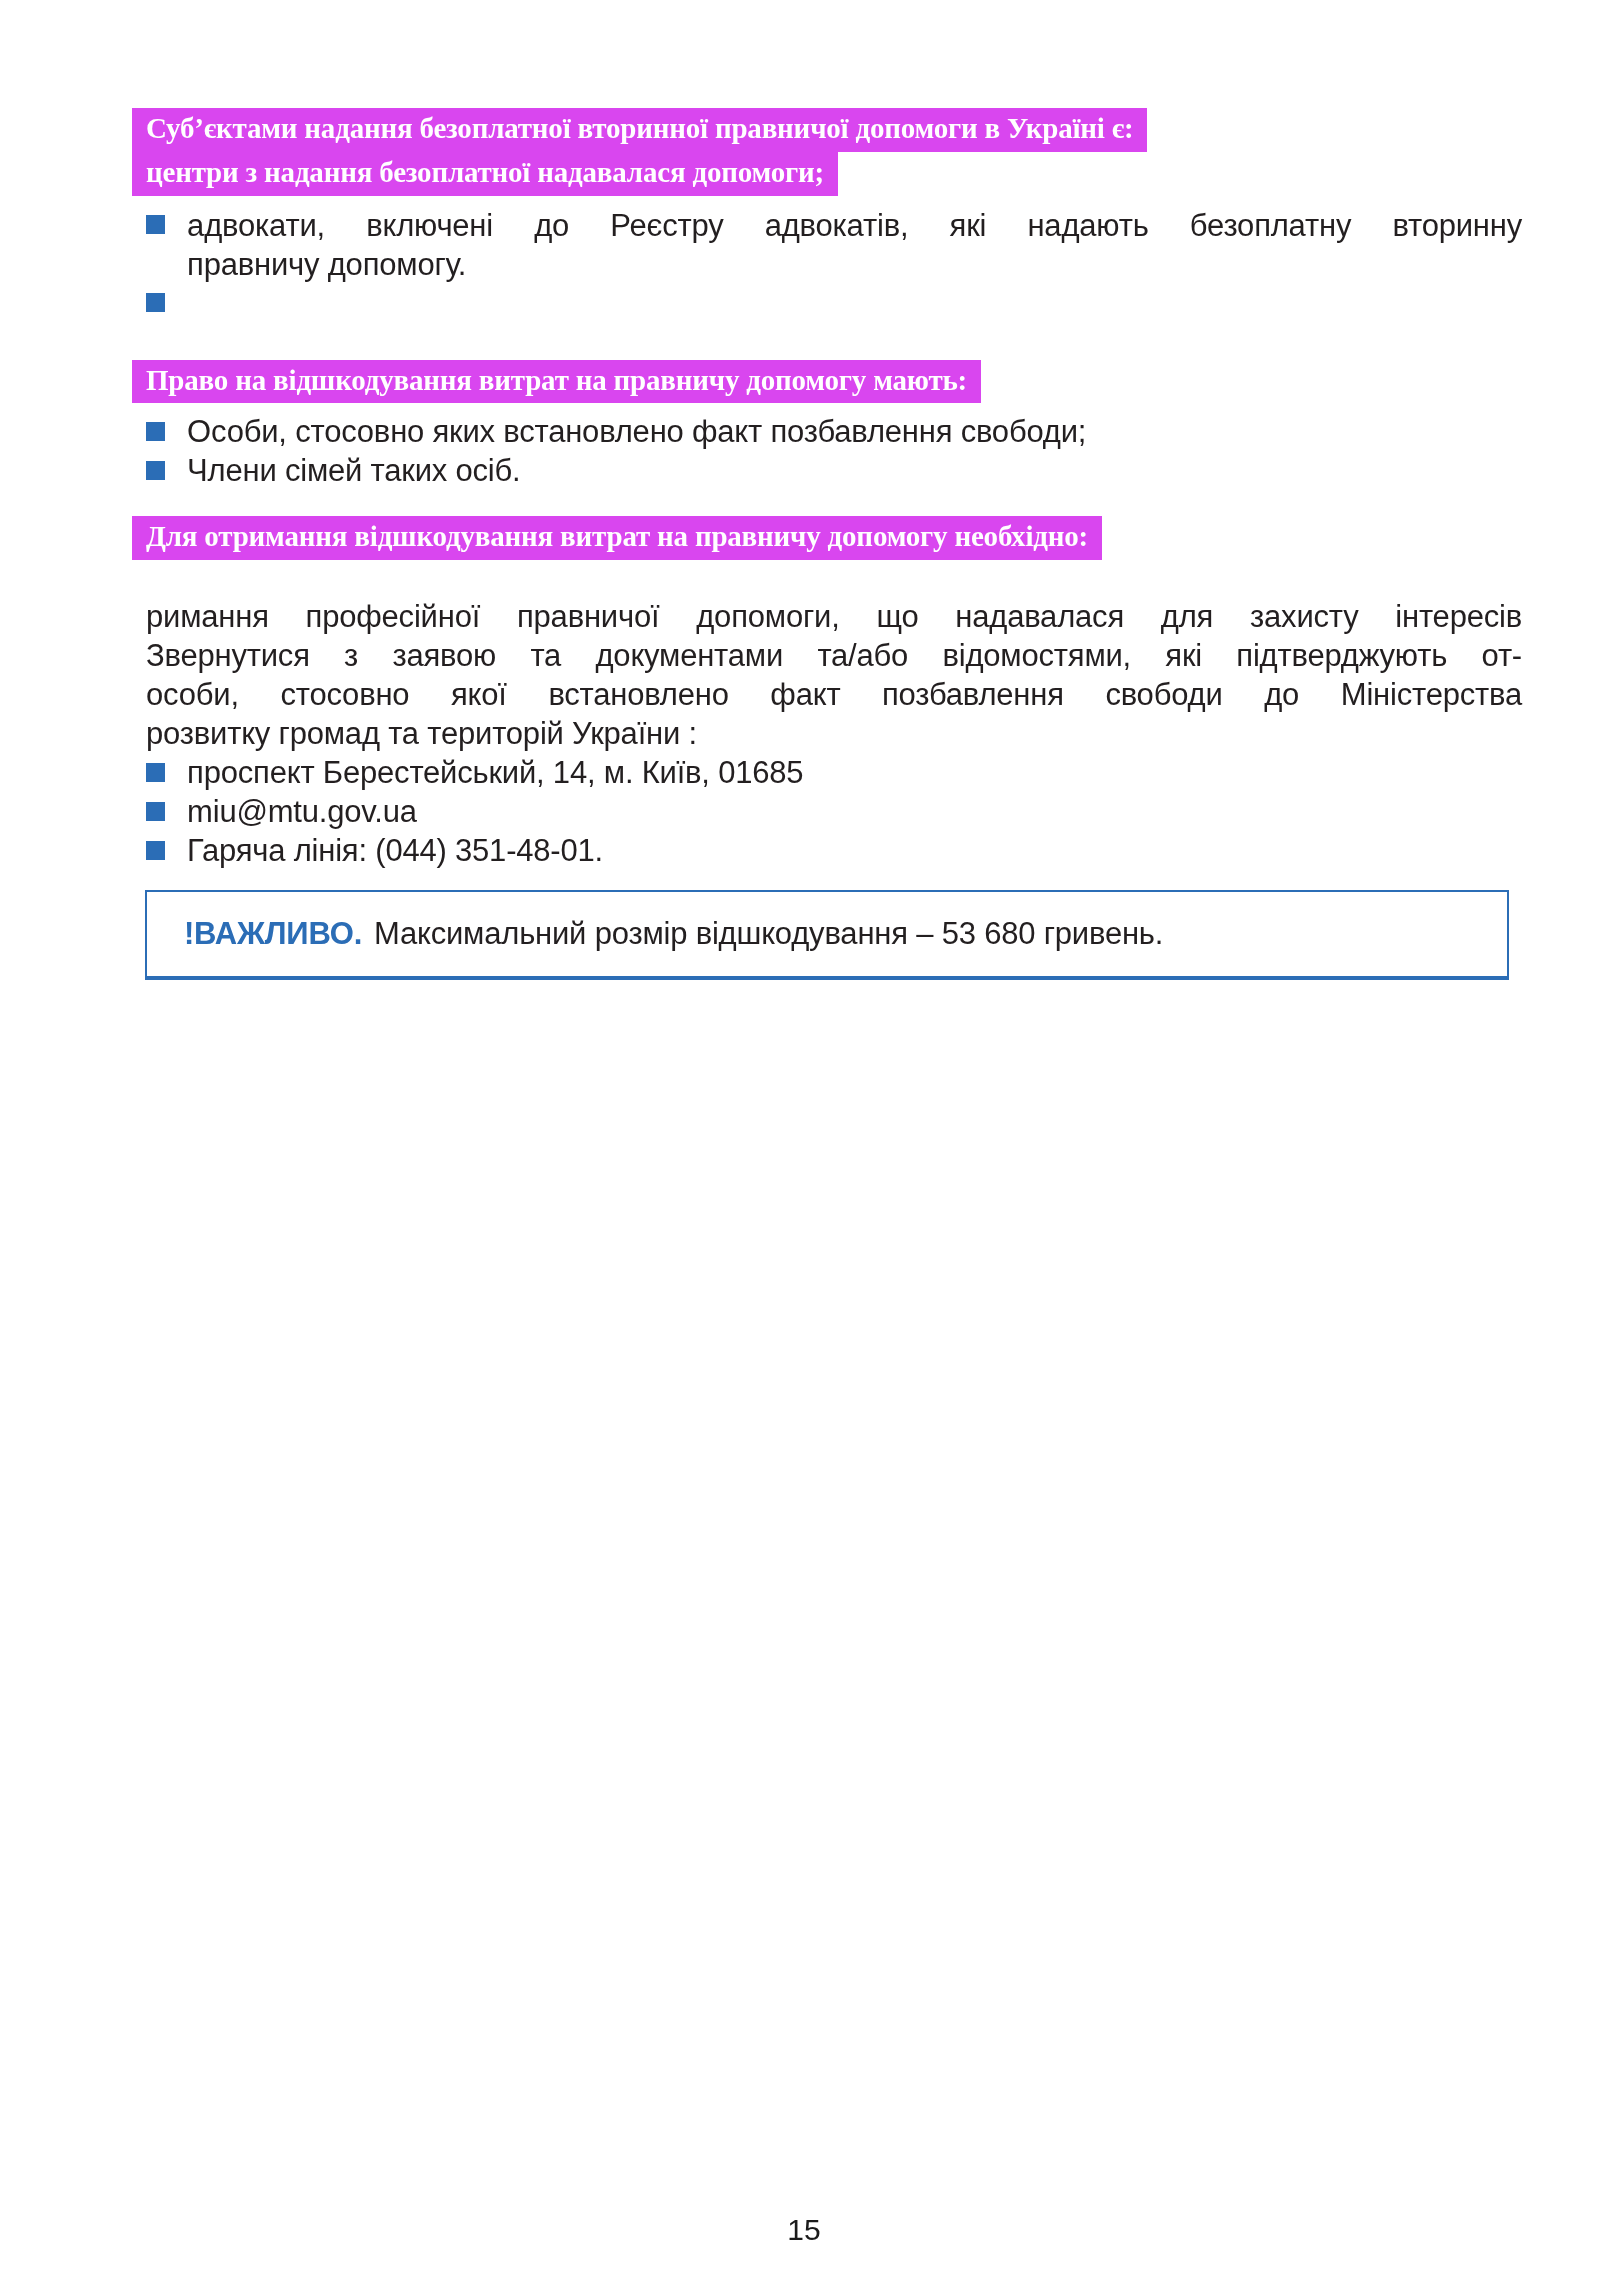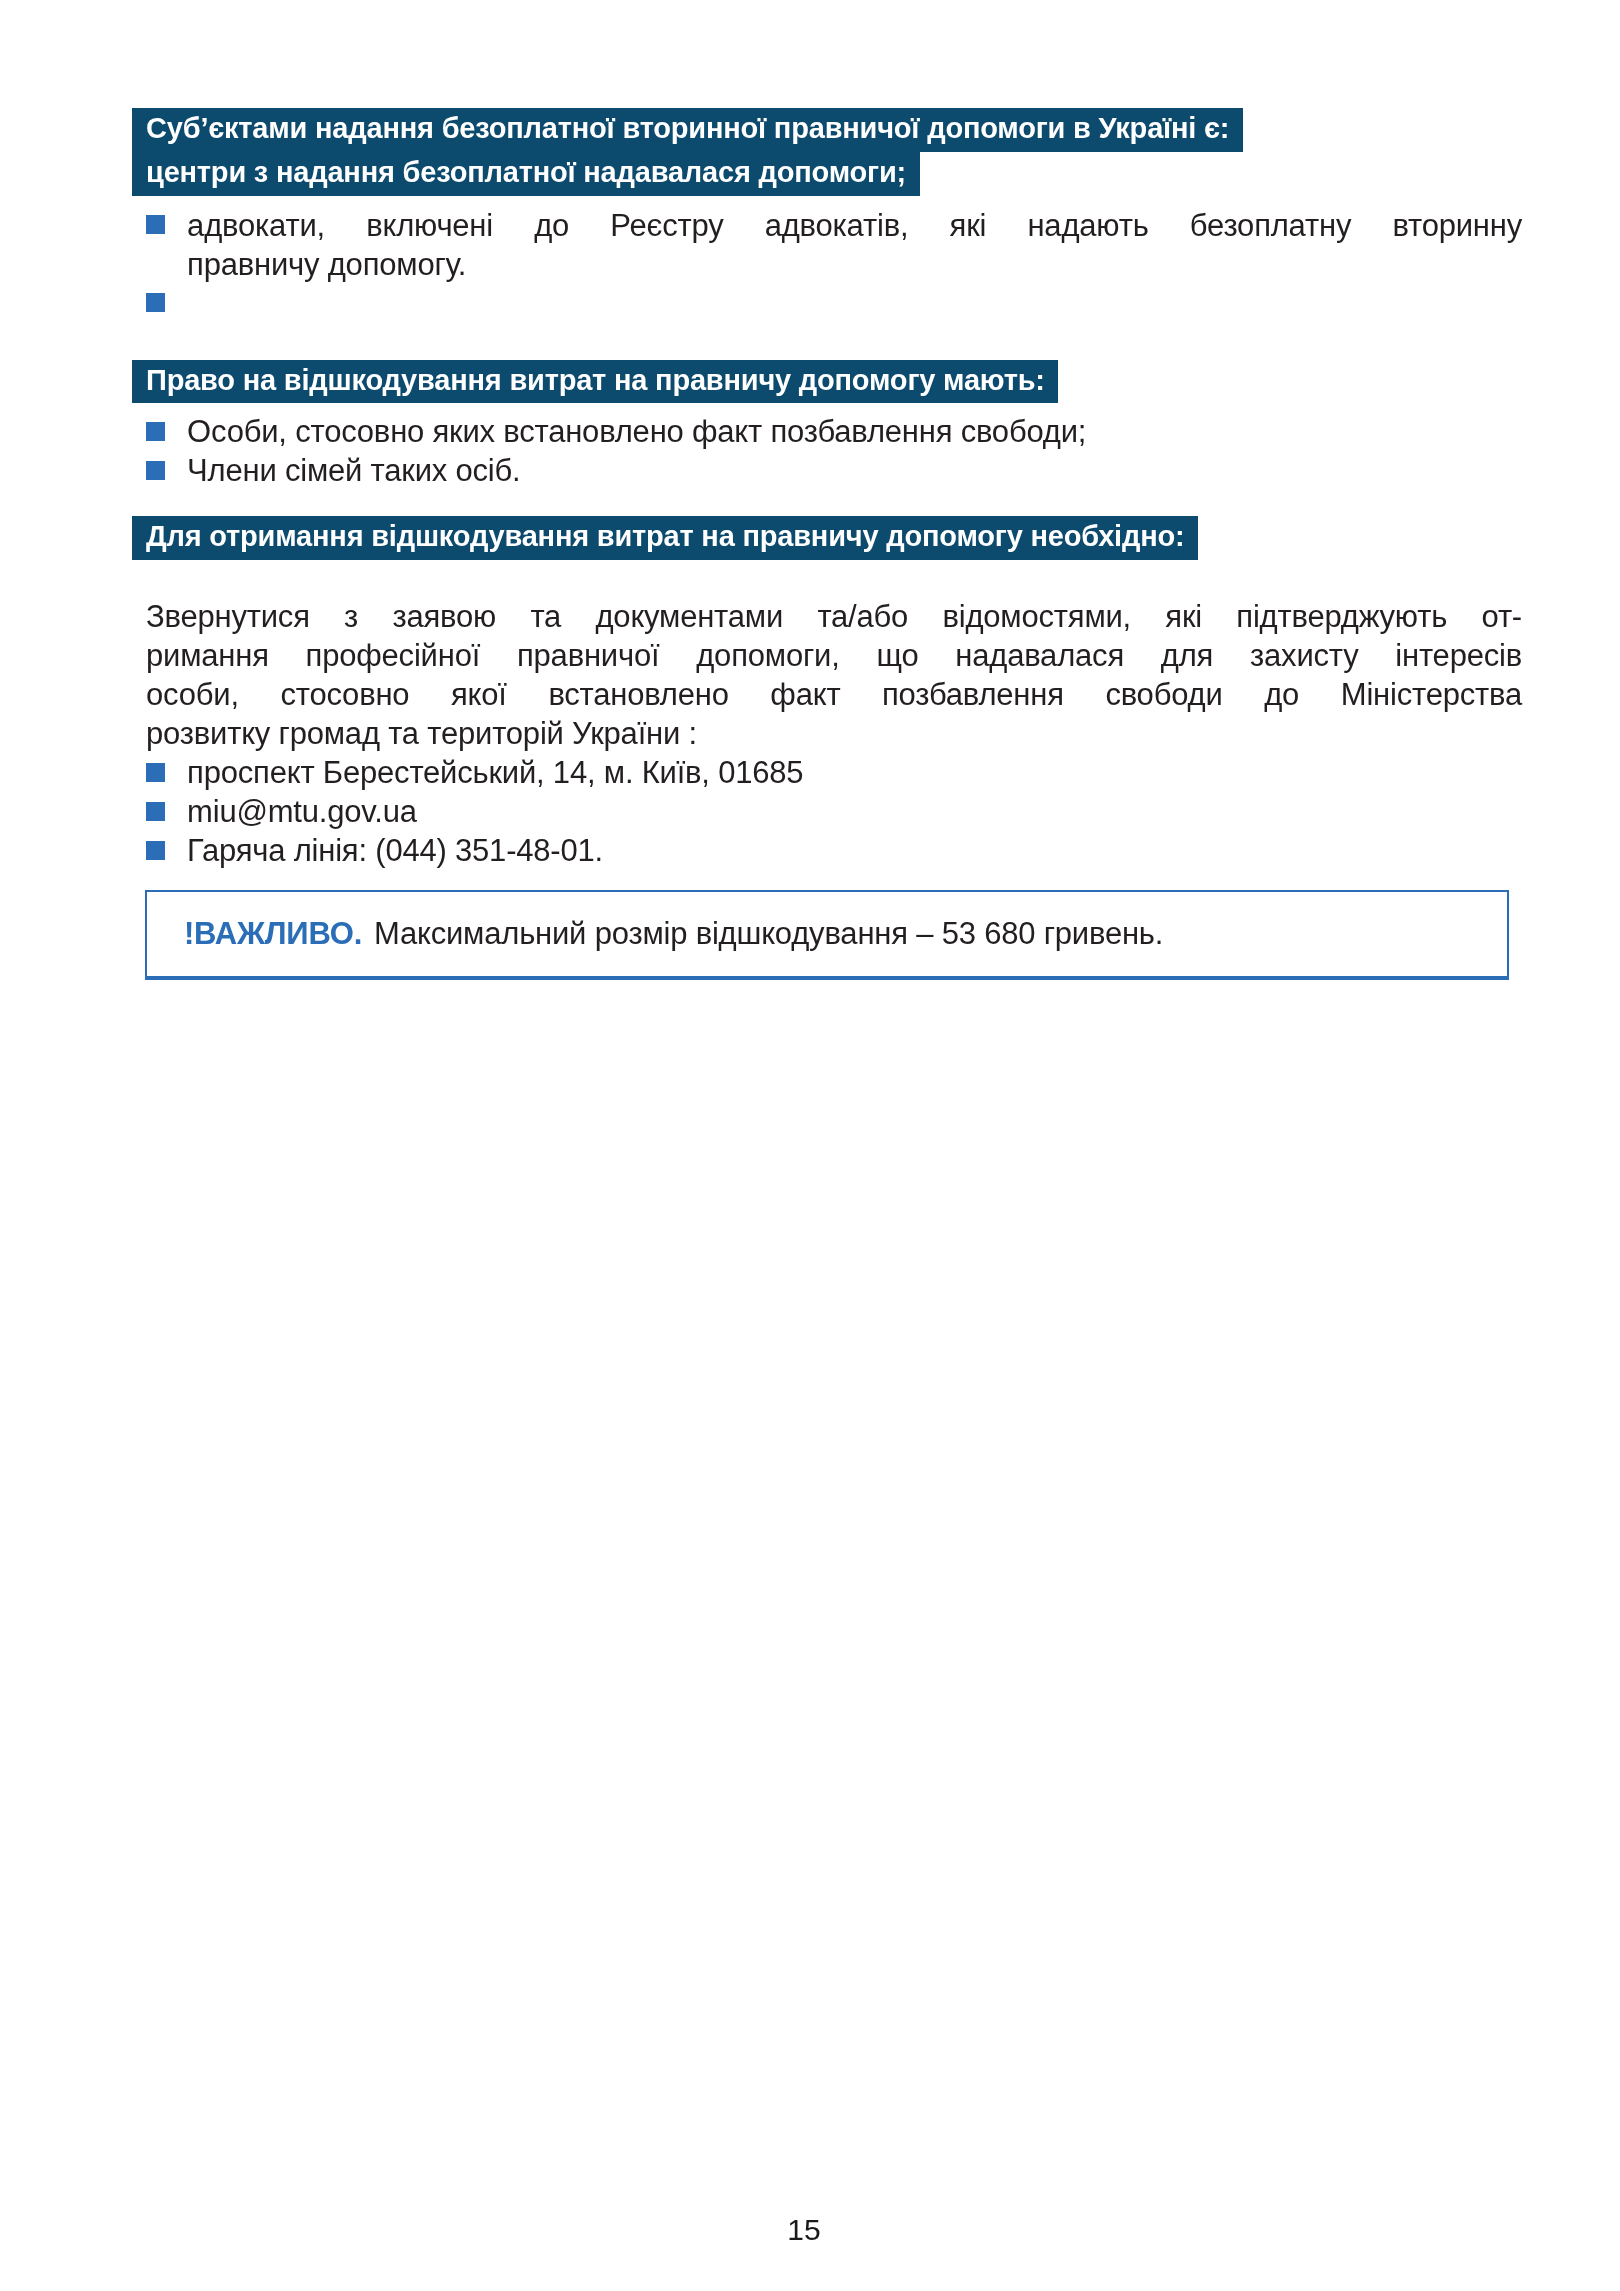--- a/index.html
+++ b/index.html
@@ -16,24 +16,25 @@
     left:146px;top:108px;
     width:1376px;
     font-size:31px;
     line-height:39px;
     letter-spacing:-0.2px;
   }
   
   .heading{line-height:38px;font-size:29px;font-weight:bold;}
   .hl{
     display:inline-block;
-    background:#0c4a6e;
+    background:#d946ef;
     color:#ffffff;
     padding:1px 13.7px 4.9px 13.7px;
     margin-left:-13.7px;
+    font-family:Liberation Serif, serif;
   }
   .h1-block .hl{margin-bottom:0;}
   .h1-block{margin-bottom:9.8px;}
   .h2-block{margin-top:37px;margin-bottom:8.8px;}
   .h3-block{margin-top:26px;margin-bottom:37px;}
   
   .li{display:flex;align-items:flex-start;}
   .sq{
     flex:none;
     width:18.6px;height:18.6px;
@@ -104,22 +105,22 @@
     <div class="li">
       <span class="sq"></span>
       <div class="li-text">Члени сімей таких осіб.</div>
     </div>
 
     <div class="heading h3-block">
       <span class="hl">Для отримання відшкодування витрат на правничу допомогу необхідно:</span>
     </div>
 
     <div class="paragraph">
+      <div class="jline">римання професійної правничої допомоги, що надавалася для захисту інтересів</div>
       <div class="jline">Звернутися з заявою та документами та/або відомостями, які підтверджують от-</div>
-      <div class="jline">римання професійної правничої допомоги, що надавалася для захисту інтересів</div>
       <div class="jline">особи, стосовно якої встановлено факт позбавлення свободи до Міністерства</div>
       <div>розвитку громад та територій України :</div>
     </div>
 
     <div class="li">
       <span class="sq"></span>
       <div class="li-text">проспект Берестейський, 14, м. Київ, 01685</div>
     </div>
     <div class="li">
       <span class="sq"></span>

